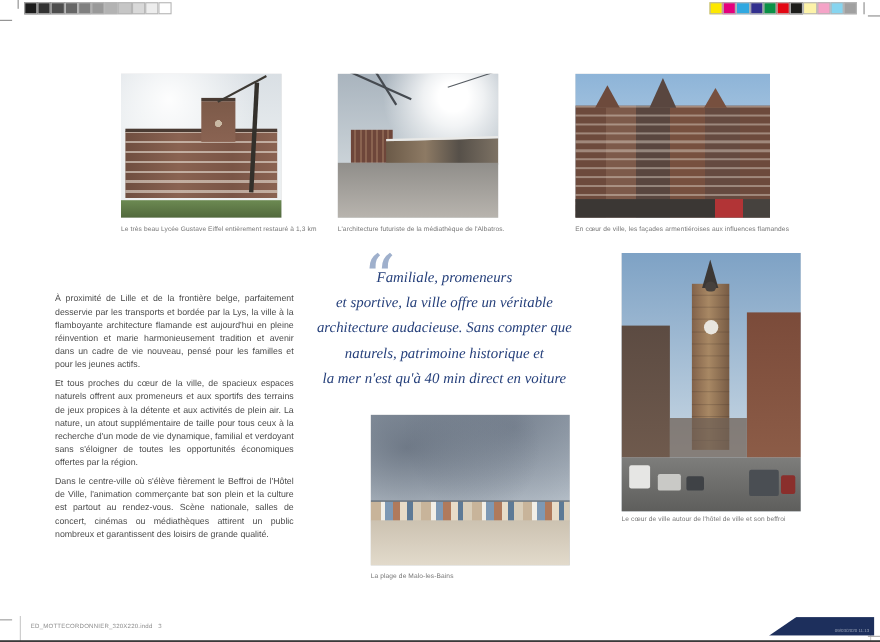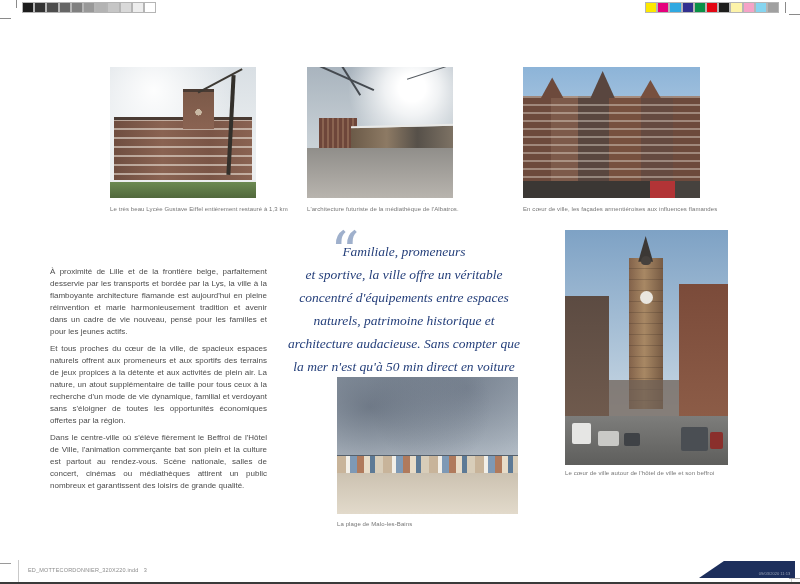--- a/index.html
+++ b/index.html
@@ -154,24 +154,23 @@
   </div>
 
   <div class="caption" style="left:110px;top:206px;">Le très beau Lycée Gustave Eiffel entièrement restauré à 1,3 km</div>
   <div class="caption" style="left:307px;top:206px;">L'architecture futuriste de la médiathèque de l'Albatros.</div>
   <div class="caption" style="left:523px;top:206px;">En cœur de ville, les façades armentiéroises aux influences flamandes</div>
 
   <div class="quote-mark">“</div>
   <div class="quote-lines" style="color: rgb(38, 64, 123);">
     <div>Familiale, promeneurs</div>
     <div>et sportive, la ville offre un véritable</div>
-    <div>concentré d'équipements entre espaces</div>
+    <div>architecture audacieuse. Sans compter que</div>
     <div>naturels, patrimoine historique et</div>
-    <div>architecture audacieuse. Sans compter que</div>
-    <div>la mer n'est qu'à 50 min direct en voiture</div>
+    <div>la mer n'est qu'à 40 min direct en voiture</div>
   </div>
 
   <div class="bodycol">
     <p>À proximité de Lille et de la frontière belge, parfaitement desservie par les transports et bordée par la Lys, la ville à la flamboyante architecture flamande est aujourd'hui en pleine réinvention et marie harmonieusement tradition et avenir dans un cadre de vie nouveau, pensé pour les familles et pour les jeunes actifs.</p>
     <p>Et tous proches du cœur de la ville, de spacieux espaces naturels offrent aux promeneurs et aux sportifs des terrains de jeux propices à la détente et aux activités de plein air. La nature, un atout supplémentaire de taille pour tous ceux à la recherche d'un mode de vie dynamique, familial et verdoyant sans s'éloigner de toutes les opportunités économiques offertes par la région.</p>
     <p>Dans le centre-ville où s'élève fièrement le Beffroi de l'Hôtel de Ville, l'animation commerçante bat son plein et la culture est partout au rendez-vous. Scène nationale, salles de concert, cinémas ou médiathèques attirent un public nombreux et garantissent des loisirs de grande qualité.</p>
   </div>
 
   <div class="photo" style="left:337px;top:377px;width:181px;height:137px;">
     <div class="ph p4-sky"></div>

